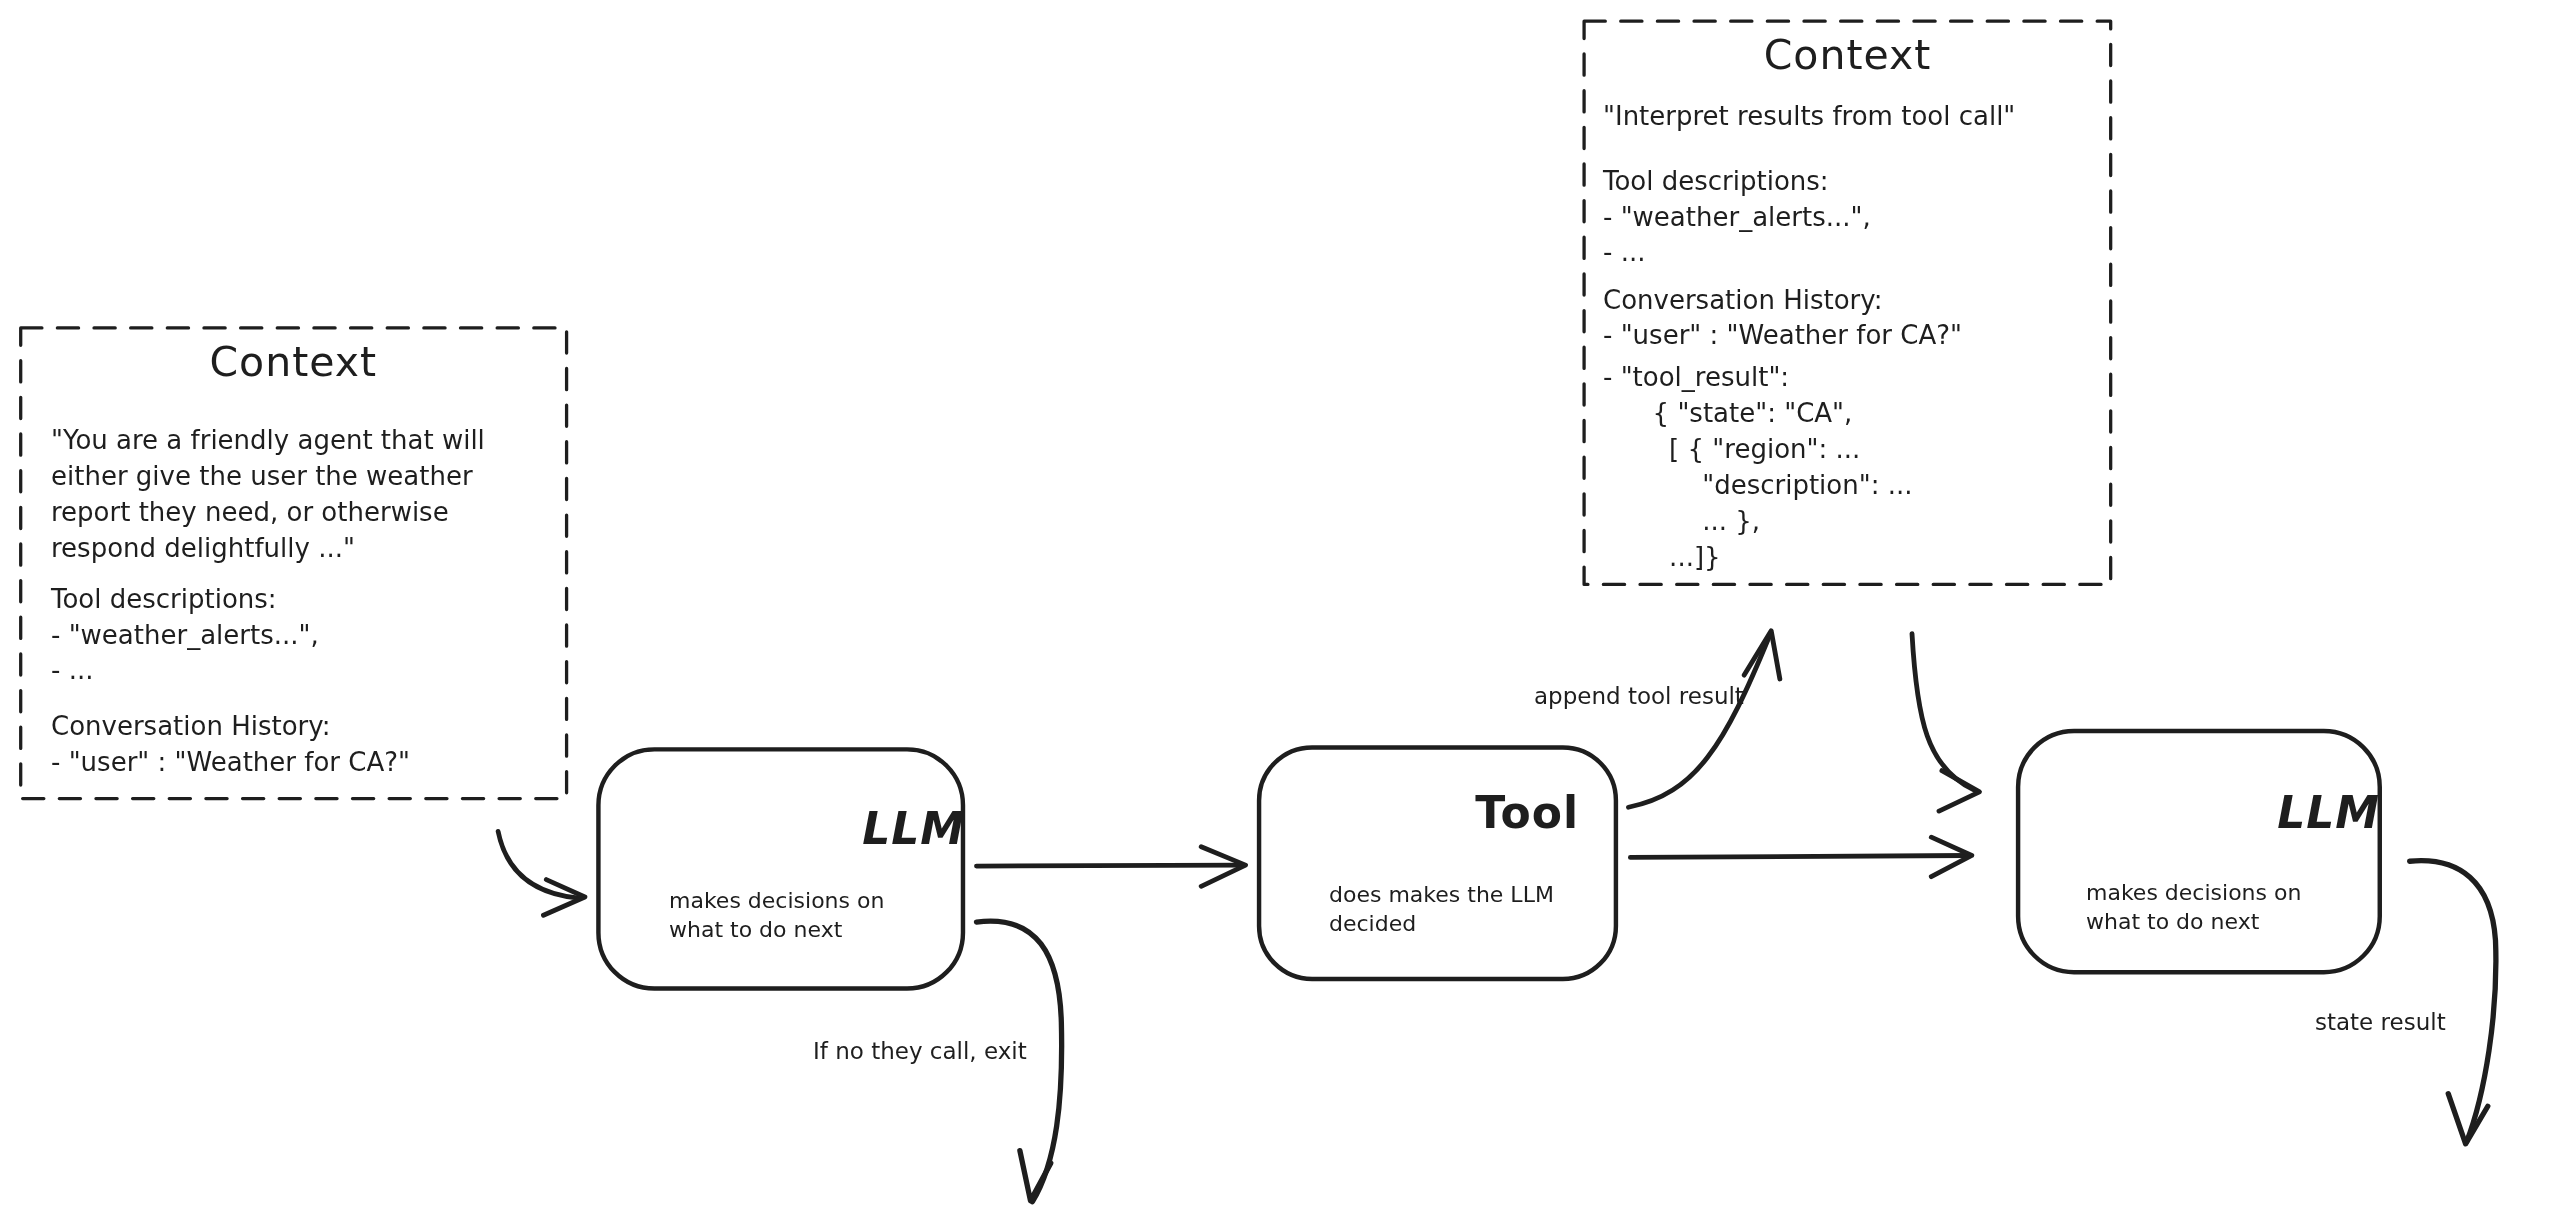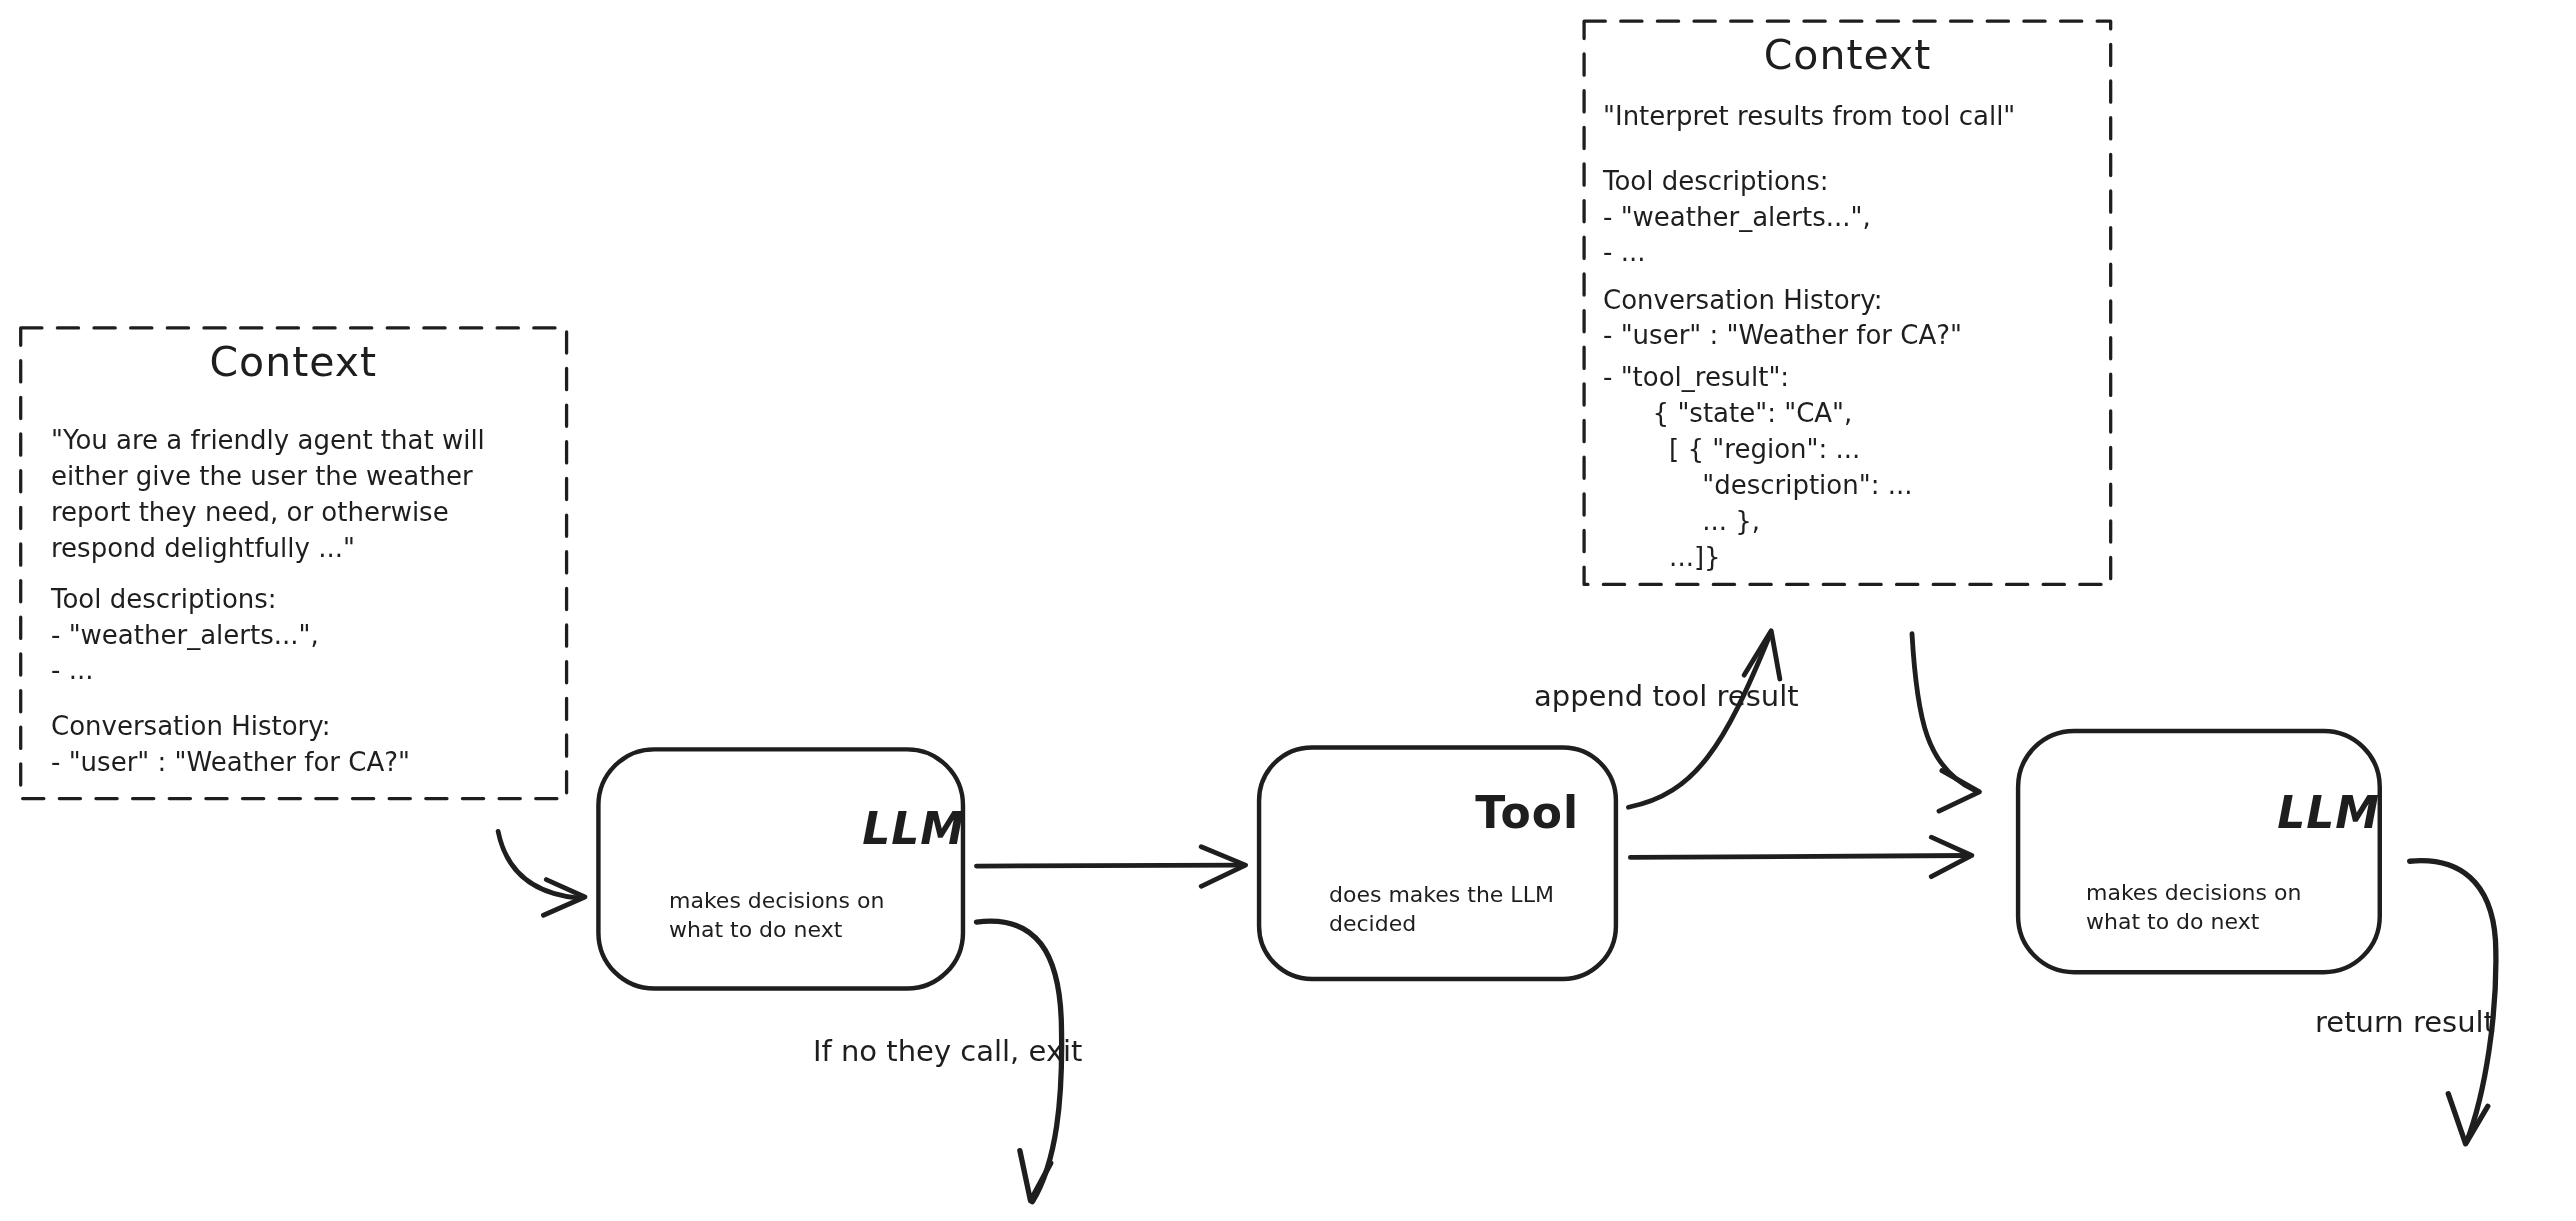--- a/index.html
+++ b/index.html
@@ -45,21 +45,21 @@
     text-align: right;
     letter-spacing: 1px;
   }
   .node-title.italic { font-style: italic; }
   .node-desc {
     font-size: 22px;
     line-height: 29px;
   }
 
   .edge-label {
-    font-size: 29px;
+    font-size: 23px;
     line-height: 27px;
     white-space: nowrap;
     text-align: center;
   }
 </style>
 </head>
 <body>
 
 <div id="canvas">
 
@@ -150,16 +150,16 @@
   </div>
 
   <div>
     <div class="txt node-title italic" style="left:2018px; top:787px; width:362px;">LLM</div>
     <div class="txt node-desc" style="left:2086px; top:878px;">makes decisions on
 what to do next</div>
   </div>
 
   <div class="txt edge-label" style="left:1534px; top:683px;">append tool result</div>
   <div class="txt edge-label" style="left:813px; top:1038px;">If no they call, exit</div>
-  <div class="txt edge-label" style="left:2315px; top:1009px;">return result</div>
+  <div class="txt edge-label" style="left:2315px; top:1009px;">state result</div>
 
 </div>
 
 
 </body></html>

